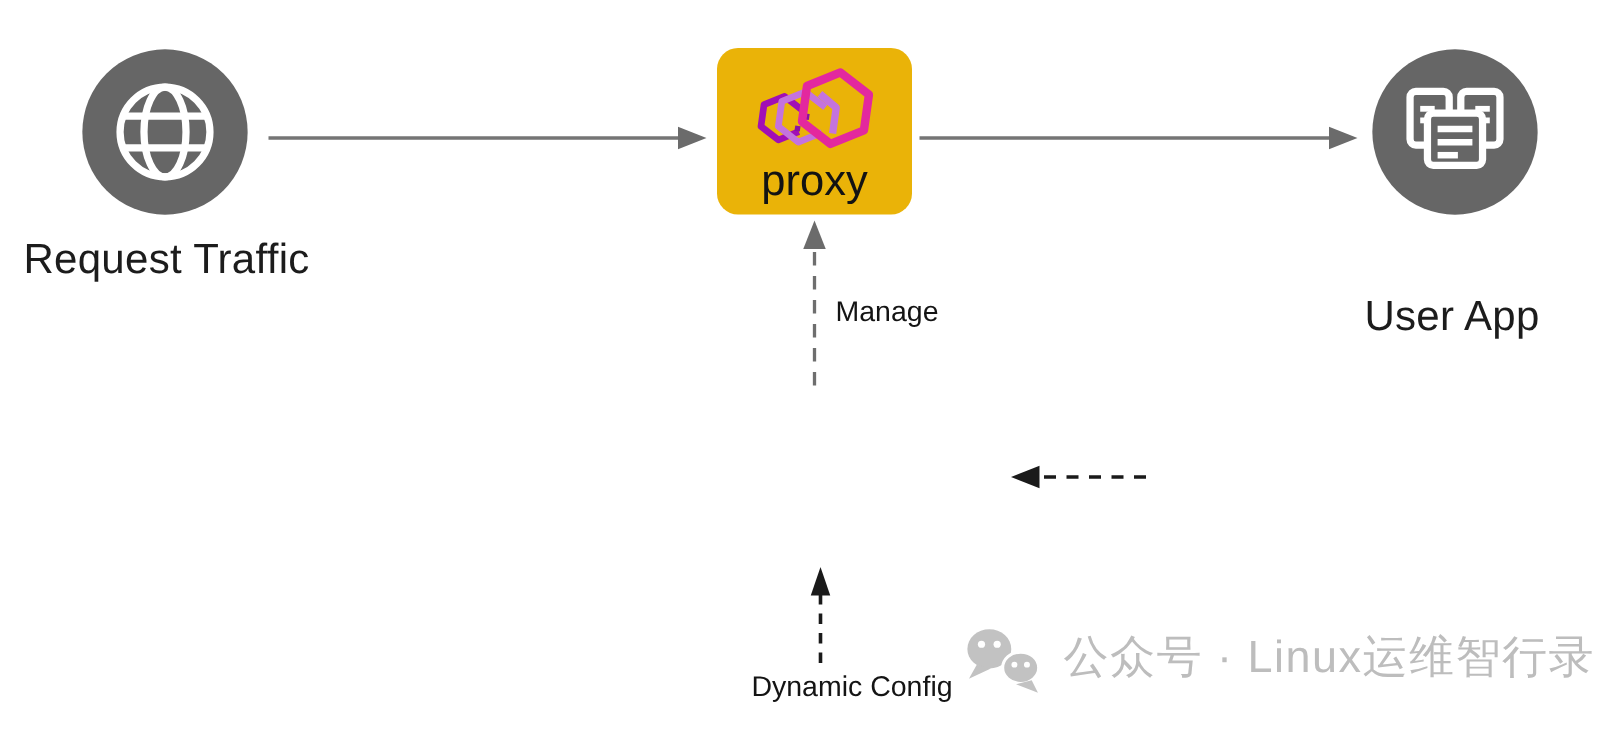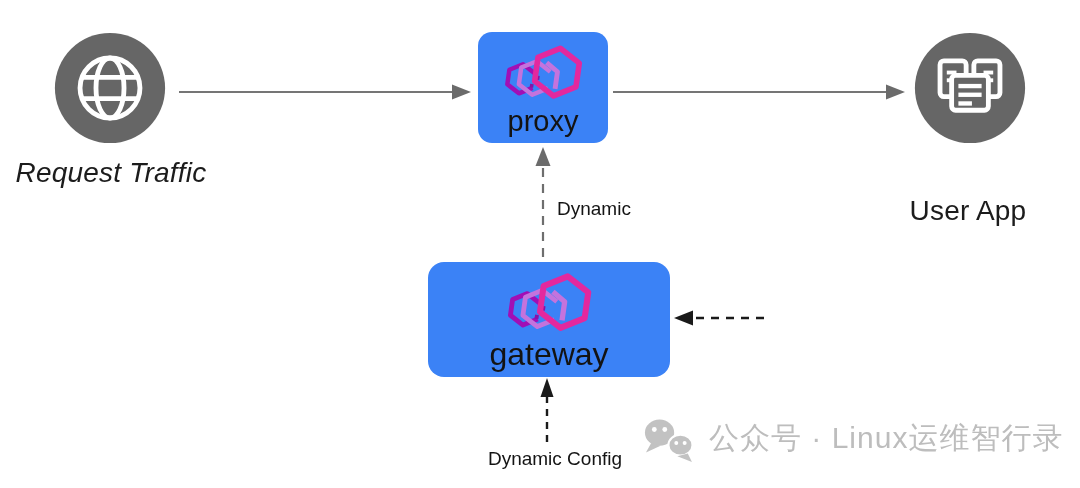--- a/index.html
+++ b/index.html
@@ -32,21 +32,21 @@
   .node-label {
     position: absolute;
     text-align: center;
     font-size: 28px;
     color: #1c1c1c;
     letter-spacing: 0.2px;
   }
 
   .service-box {
     position: absolute;
-    background: #3b82f6;
+    background: #eab308;
     border-radius: 14px;
     display: flex;
     flex-direction: column;
     align-items: center;
     justify-content: center;
   }
   .service-box .logo { display: block; }
   .service-box .service-label {
     color: #131313;
     line-height: 1.05;
@@ -58,21 +58,21 @@
   #gateway-box .service-label { font-size: 32px; }
 
   .edge-label {
     position: absolute;
     font-size: 19px;
     color: #141414;
     white-space: nowrap;
   }
   #manage-label        { left: 557px; top: 198px; }
   #static-config-label { left: 780px; top: 308px; }
-  #dynamic-config-label{ left: 460px; top: 448px; width: 190px; text-align: center; }
+  #dynamic-config-label{ left: 473px; top: 448px; width: 190px; text-align: center; }
 
   .watermark {
     position: absolute;
     left: 641px;
     top: 418px;
     display: flex;
     align-items: flex-start;
     gap: 10px;
     color: #bdbdbd;
   }
@@ -116,21 +116,21 @@
 
   <div class="node-circle" style="left:52px; top:30px;">
     <svg viewBox="0 0 120 120">
       <circle cx="60" cy="60" r="57" fill="#666666"></circle>
       <circle cx="60" cy="60" r="31" fill="none" stroke="#ffffff" stroke-width="5"></circle>
       <ellipse cx="60" cy="60" rx="14.5" ry="31" fill="none" stroke="#ffffff" stroke-width="5"></ellipse>
       <line x1="31" y1="49" x2="89" y2="49" stroke="#ffffff" stroke-width="5"></line>
       <line x1="31" y1="71" x2="89" y2="71" stroke="#ffffff" stroke-width="5"></line>
     </svg>
   </div>
-  <div class="node-label" style="left:0px; top:157px; width:222px;font-style:italic;">Request Traffic</div>
+  <div class="node-label" style="left:0px; top:157px; width:222px;">Request Traffic</div>
 
   <div class="service-box" id="proxy-box">
     <svg class="logo" width="98" height="66" viewBox="0 0 110 72">
       <g transform="rotate(8 55 40)">
         <path d="M45.3 38.75 L31 30.5 L16.7 38.75 L16.7 55.25 L31 63.5 L45.3 55.25" fill="none" stroke="#a10fb5" stroke-width="5" stroke-linejoin="round"></path>
         <path d="M62.45 34.5 L46 25 L29.55 34.5 L29.55 53.5 L46 63 L62.45 53.5" fill="none" stroke="#c473dd" stroke-width="5" stroke-linejoin="round"></path>
         <rect x="47" y="41" width="4.5" height="4.5" fill="#8a11a5"></rect>
         <rect x="42" y="51" width="4" height="4" fill="#8a11a5"></rect>
         <path d="M70 7 L93.4 20.5 L93.4 47.5 L70 61 L46.6 47.5 L46.6 20.5 Z" fill="none" stroke="#e3289e" stroke-width="6.3" stroke-linejoin="round"></path>
         <path d="M57 25 L70.5 33.5 L70.5 53" fill="none" stroke="#c473dd" stroke-width="5.5" stroke-linejoin="round"></path>
@@ -155,35 +155,22 @@
       <rect x="41" y="47" width="38" height="36" rx="4" fill="#666666" stroke="#ffffff" stroke-width="5" stroke-linejoin="round"></rect>
       <g stroke="#ffffff" stroke-width="4.5">
         <line x1="48" y1="58" x2="72" y2="58"></line>
         <line x1="48" y1="67" x2="72" y2="67"></line>
         <line x1="48" y1="76" x2="62" y2="76"></line>
       </g>
     </svg>
   </div>
   <div class="node-label" style="left:858px; top:157px; width:220px;margin-top:38px;">User App</div>
 
-  <div class="service-box" id="gateway-box">
-    <svg class="logo" width="106" height="70" viewBox="0 0 110 72">
-      <g transform="rotate(8 55 40)">
-        <path d="M45.3 38.75 L31 30.5 L16.7 38.75 L16.7 55.25 L31 63.5 L45.3 55.25" fill="none" stroke="#a10fb5" stroke-width="5" stroke-linejoin="round"></path>
-        <path d="M62.45 34.5 L46 25 L29.55 34.5 L29.55 53.5 L46 63 L62.45 53.5" fill="none" stroke="#c473dd" stroke-width="5" stroke-linejoin="round"></path>
-        <rect x="47" y="41" width="4.5" height="4.5" fill="#8a11a5"></rect>
-        <rect x="42" y="51" width="4" height="4" fill="#8a11a5"></rect>
-        <path d="M70 7 L93.4 20.5 L93.4 47.5 L70 61 L46.6 47.5 L46.6 20.5 Z" fill="none" stroke="#e3289e" stroke-width="6.3" stroke-linejoin="round"></path>
-        <path d="M57 25 L70.5 33.5 L70.5 53" fill="none" stroke="#c473dd" stroke-width="5.5" stroke-linejoin="round"></path>
-      </g>
-    </svg>
-    <div class="service-label">gateway</div>
-  </div>
 
-  <div class="edge-label" id="manage-label">Dynamic</div>
+  <div class="edge-label" id="manage-label">Manage</div>
   <div class="edge-label" id="dynamic-config-label">Dynamic Config</div>
 
   <div class="watermark">
     <svg width="58" height="46" viewBox="0 0 52 44">
       <ellipse cx="16" cy="14" rx="14" ry="12.5" fill="#c2c2c2"></ellipse>
       <polygon points="8,24 3,33 17,26.5" fill="#c2c2c2"></polygon>
       <circle cx="11" cy="11" r="2.3" fill="#ffffff"></circle>
       <circle cx="21" cy="11" r="2.3" fill="#ffffff"></circle>
       <ellipse cx="36" cy="26" rx="11.5" ry="10" fill="#c2c2c2" stroke="#ffffff" stroke-width="2"></ellipse>
       <polygon points="43,34 47,42 33,36.5" fill="#c2c2c2"></polygon>

